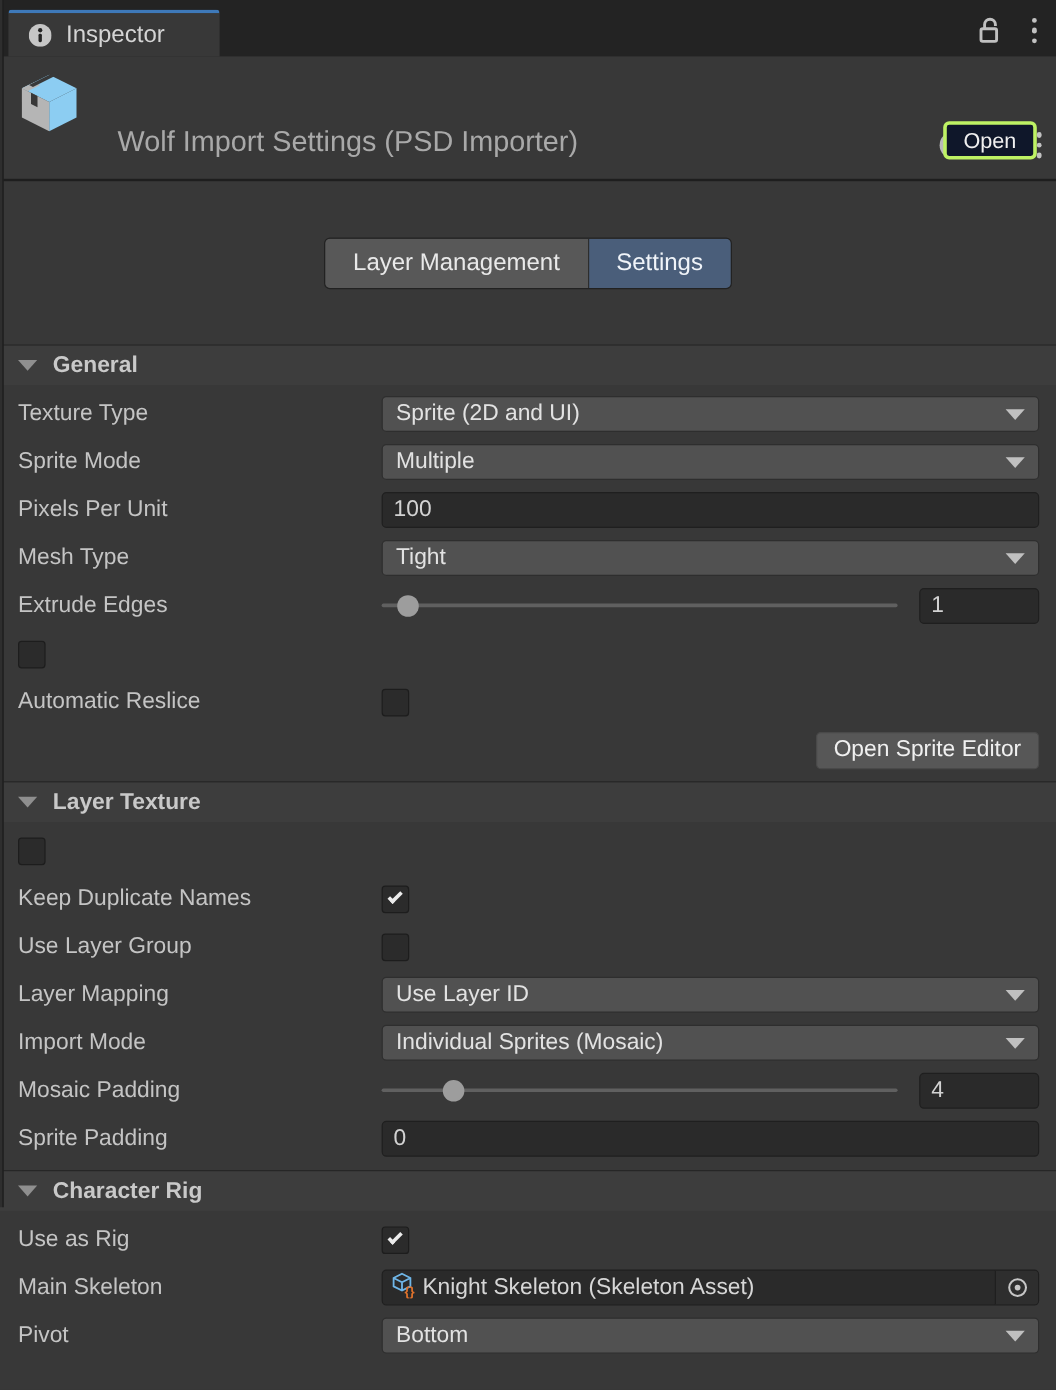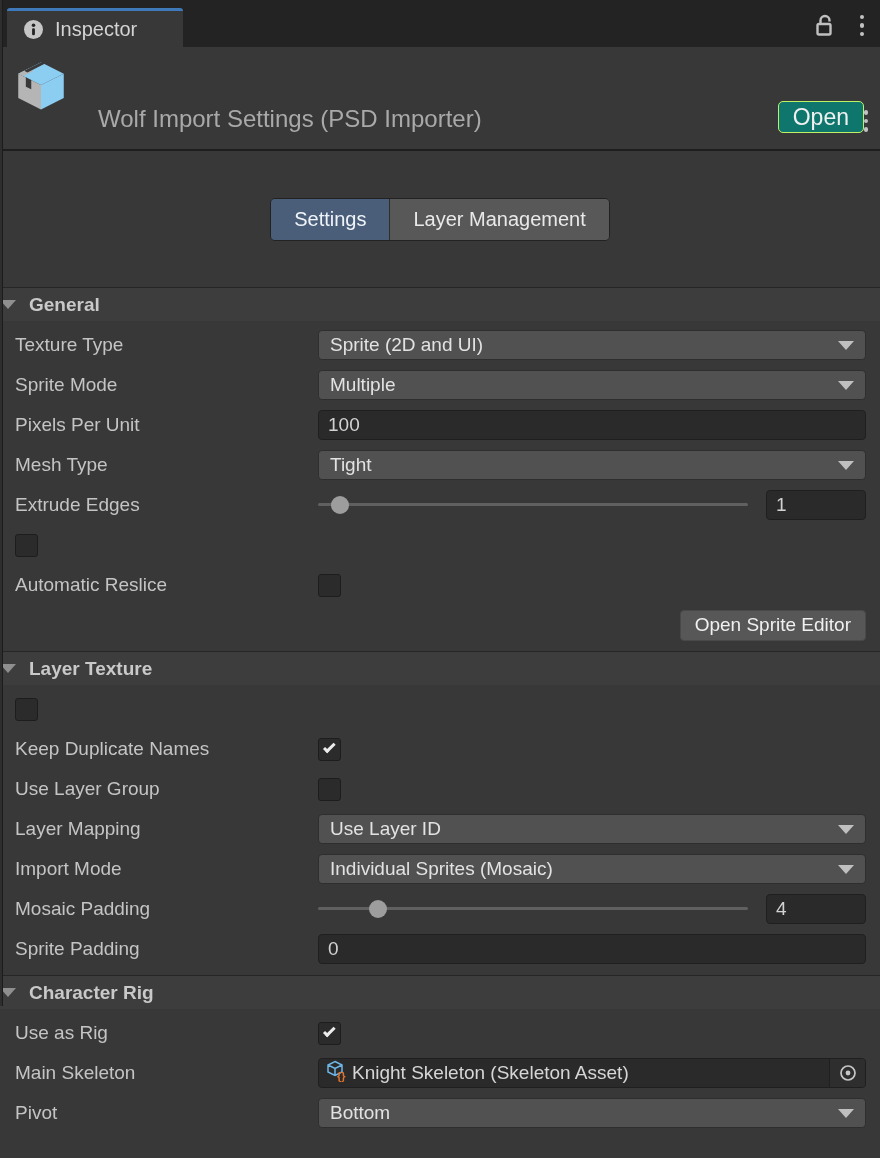--- a/index.html
+++ b/index.html
@@ -32,34 +32,34 @@
     color:#2e2e2e; font-size:15px; font-weight:bold; display:flex;
     align-items:center; justify-content:center; }
 
   
   .header { position:relative; height:104px; border-bottom:2px solid #1e1e1e; }
   .asset-ic { position:absolute; left:15px; top:12px; }
   .page-title { position:absolute; left:98px; top:58px; font-size:24px; color:#a9a9a9; }
   .header-icons { position:absolute; right:10px; top:61px; display:flex;
     align-items:center; gap:17px; }
   .open-btn { position:absolute; right:16px; bottom:16px; height:32px; padding:0 14px;
-    background:#0f766e; border:1px solid #bef264; border-radius:5px; color:#f0f0f0;
-    font-size:23px; font-family:inherit; cursor:pointer; }
+    background:#0f172a; border:3px solid #bef264; border-radius:5px; color:#f0f0f0;
+    font-size:18px; font-family:inherit; cursor:pointer; }
 
   
   .view-tabs { height:136px; display:flex; align-items:center; justify-content:center; }
   .vt-group { display:flex; border:1px solid #222; border-radius:5px; overflow:hidden; }
   .vt { height:41px; border:none; font-family:inherit; font-size:20px; padding:0 23px;
     background:#585858; color:#e9e9e9; cursor:pointer; }
   .vt.selected { background:#4a5e7a; color:#f0f4f9; }
   .vt + .vt { border-left:1px solid #2d2d2d; }
 
   
   .section-head { height:34px; background:#3d3d3d; border-top:1px solid #262626;
-    display:flex; align-items:center; gap:13px; cursor:pointer; }
+    display:flex; align-items:center; padding-left:15px; gap:13px; cursor:pointer; }
   .foldout { width:0; height:0; border-left:8px solid transparent;
     border-right:8px solid transparent; border-top:9px solid #8f8f8f; }
   .section-title { font-size:19px; font-weight:bold; color:#c9c9c9; }
   .section-body { padding:4px 0 6px; }
 
   .row { height:40px; display:flex; align-items:center; padding:0 14px 0 15px; }
   .lbl { width:303px; flex:none; font-size:19px; color:#c4c4c4;
     white-space:nowrap; overflow:hidden; }
 
   .dropdown { flex:1; height:30px; background:#515151; border:1px solid #2e2e2e;
@@ -158,22 +158,22 @@
           <i></i>
           <i></i>
           <i></i>
         </span>
     </div>
     <button class="open-btn">Open</button>
   </div>
 
   <div class="view-tabs">
     <div class="vt-group">
+      <button class="vt">Layer Management</button>
       <button class="vt selected">Settings</button>
-      <button class="vt">Layer Management</button>
     </div>
   </div>
 
   <div class="section-head">
     <span class="foldout"></span>
     <span class="section-title">General</span>
   </div>
   <div class="section-body">
 
     <div class="row">

